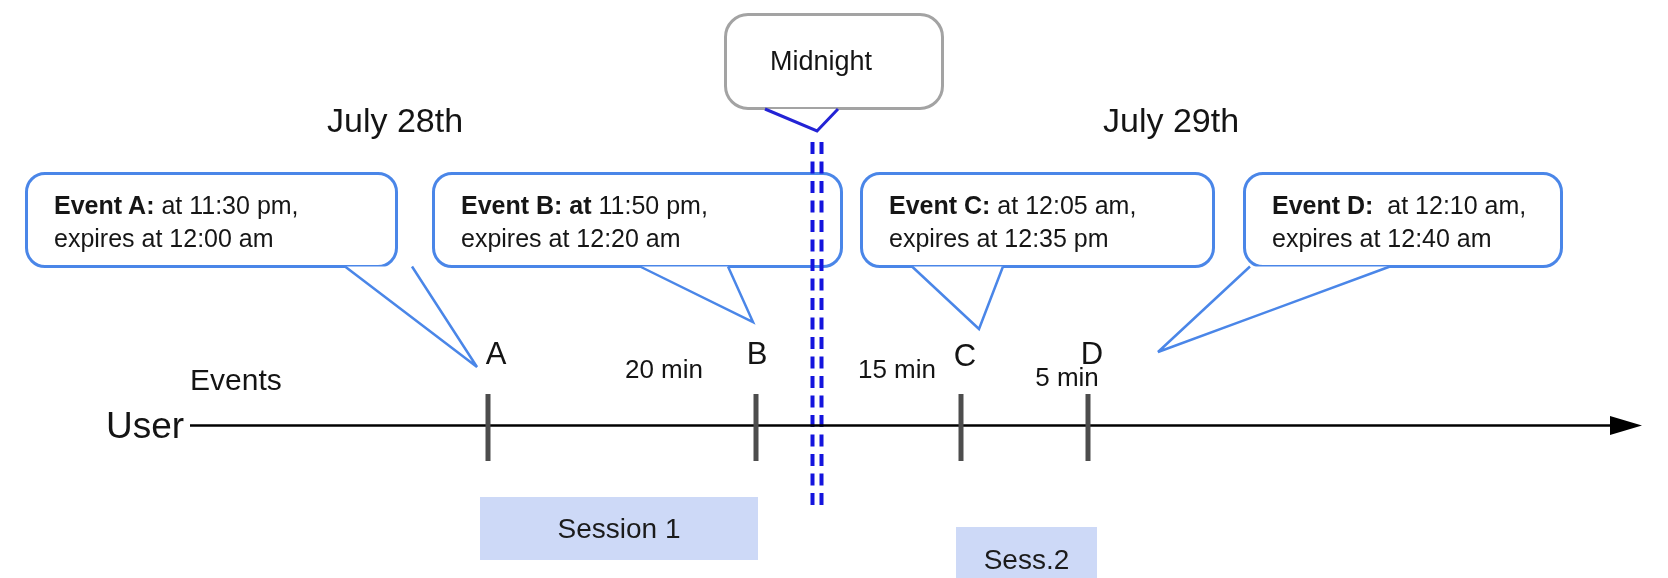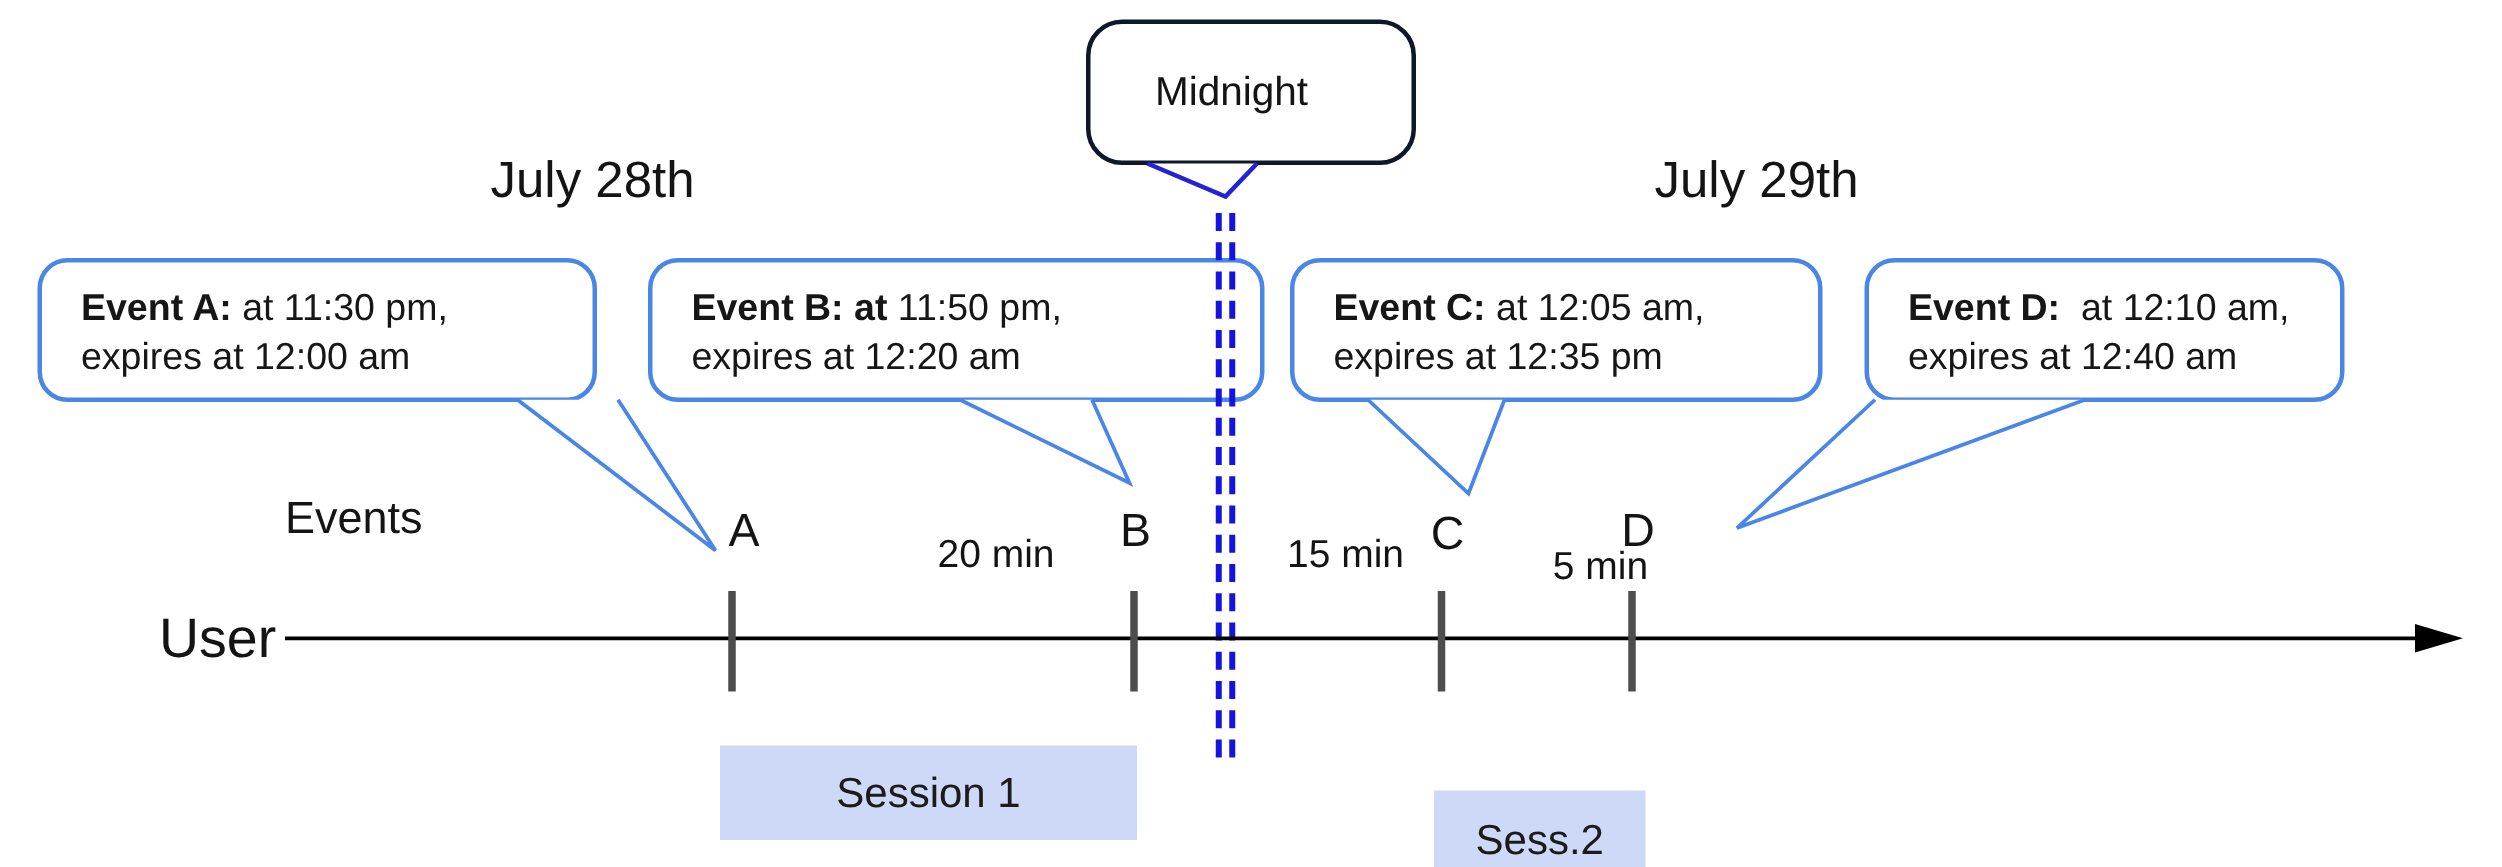--- a/index.html
+++ b/index.html
@@ -10,21 +10,21 @@
   .abs{position:absolute;}
   .date-label{font-size:34px;color:#141414;white-space:nowrap;}
   .bubble{
     position:absolute;background:#ffffff;border:3px solid #4a86e8;border-radius:20px;
     box-sizing:border-box;font-size:25px;line-height:33px;padding:14px 8px 0 26px;
     white-space:nowrap;color:#161616;
   }
   .bubble .b{font-weight:bold;}
   .midnight-bubble{
     position:absolute;left:724px;top:13px;width:220px;height:97px;
-    background:#ffffff;border:3px solid #0f172a;border-radius:24px;box-sizing:border-box;
+    background:#ffffff;border:3px solid #a3a3a3;border-radius:24px;box-sizing:border-box;
     display:flex;align-items:center;justify-content:center;
     font-size:27px;color:#141414;padding-right:26px;
   }
   .svg-layer{position:absolute;left:0;top:0;pointer-events:none;}
   .axis-label{white-space:nowrap;color:#141414;}
   .pt-label{position:absolute;transform:translateX(-50%);font-size:31px;color:#141414;white-space:nowrap;}
   .iv-label{position:absolute;transform:translateX(-50%);font-size:26px;color:#141414;white-space:nowrap;}
   .session-box{
     position:absolute;background:#cdd9f7;display:flex;align-items:center;justify-content:center;
     font-size:28px;color:#1b1b1b;white-space:nowrap;
@@ -72,21 +72,21 @@
 
     <line x1="190" y1="425.5" x2="1620" y2="425.5" stroke="#000000" stroke-width="2.5"></line>
     <polygon points="1610,416 1642,425.5 1610,435" fill="#000000"></polygon>
 
     <line x1="488" y1="394" x2="488" y2="461" stroke="#4d4d4d" stroke-width="5"></line>
     <line x1="756" y1="394" x2="756" y2="461" stroke="#4d4d4d" stroke-width="5"></line>
     <line x1="961" y1="394" x2="961" y2="461" stroke="#4d4d4d" stroke-width="5"></line>
     <line x1="1088" y1="394" x2="1088" y2="461" stroke="#4d4d4d" stroke-width="5"></line>
   </svg>
 
-  <div class="abs axis-label" style="left:190px;top:329px;font-size:30px;text-align:right;">Events</div>
+  <div class="abs axis-label" style="left:190px;top:363px;font-size:30px;text-align:right;">Events</div>
   <div class="abs axis-label" style="left:106px;top:405px;font-size:37px;">User</div>
 
   <div class="pt-label" style="left:496px;top:336px;">A</div>
   <div class="pt-label" style="left:757px;top:336px;">B</div>
   <div class="pt-label" style="left:965px;top:338px;">C</div>
   <div class="pt-label" style="left:1092px;top:336px;">D</div>
 
   <div class="iv-label" style="left:664px;top:354px;">20 min</div>
   <div class="iv-label" style="left:878px;top:354px;margin-left:19px;">15 min</div>
   <div class="iv-label" style="left:1067px;top:362px;">5 min</div>

